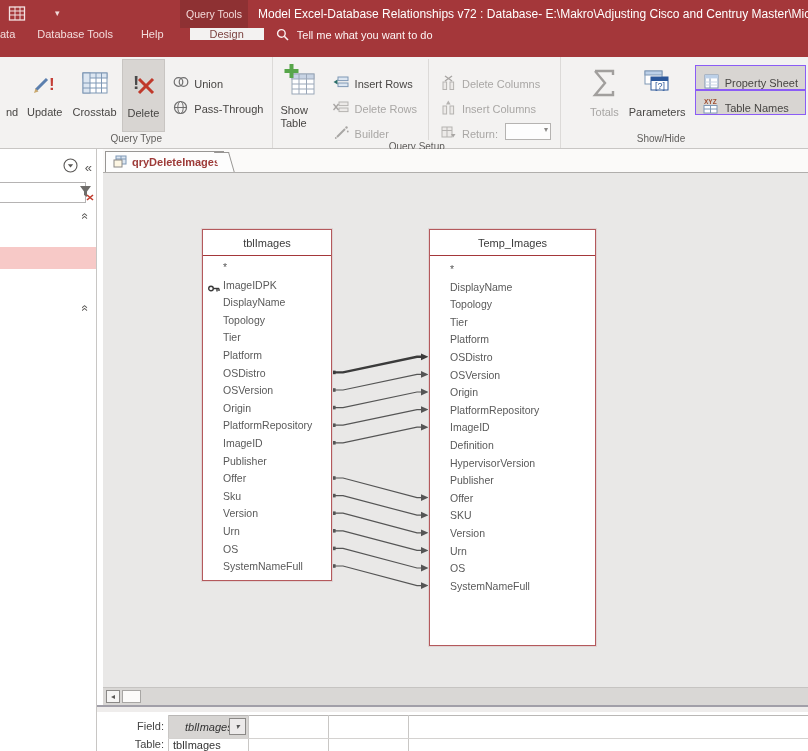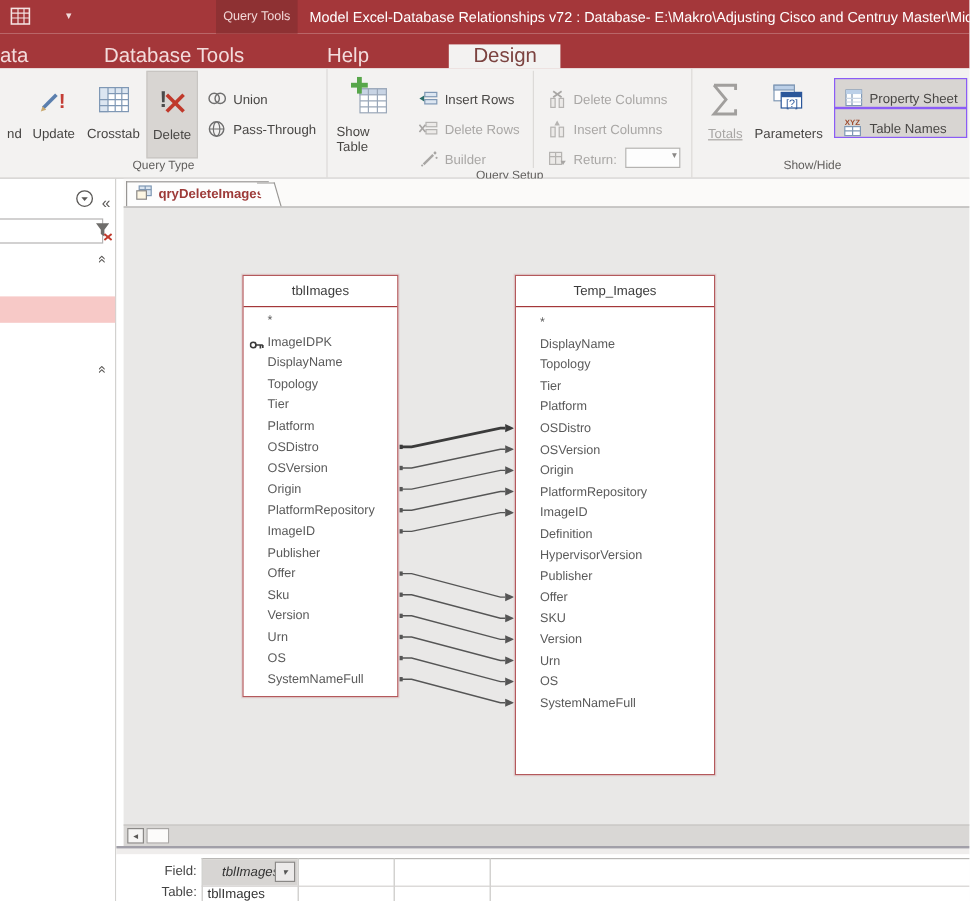--- a/index.html
+++ b/index.html
@@ -7,21 +7,21 @@
   .screen { position:relative; width:808px; height:751px; overflow:hidden; background:#fff; }
 
   
   .titlebar { position:absolute; top:0; left:0; right:0; height:28px; background:#a4373a; display:flex; align-items:center; }
   .appicon { position:absolute; left:8px; top:5px; width:18px; height:18px; }
   .qatcaret { position:absolute; left:55px; top:7px; color:#f2dcdc; font-size:9px; line-height:12px; }
   .ctxtab { position:absolute; left:180px; top:0; width:68px; height:28px; background:#8e3133; color:#f3d9d9; font-size:10.5px; display:flex; align-items:center; justify-content:center; }
   .wintitle { position:absolute; left:258px; top:0; height:28px; display:flex; align-items:center; color:#ffffff; font-size:12px; white-space:nowrap; }
 
   
-  .tabrow { position:absolute; top:28px; left:0; right:0; height:29px; background:#a4373a; display:flex; align-items:flex-end; color:#f3dcdc; font-size:17px;gap:41px; }
+  .tabrow { position:absolute; top:28px; left:0; right:0; height:29px; background:#a4373a; display:flex; align-items:flex-start; color:#f3dcdc; font-size:11px; }
   .rtab { display:flex; align-items:center; padding:0 14px; cursor:default; }
   .rtab.partial { padding:0 8px 0 0; }
   .rtab.active { background:#f3f2f1; color:#7c4340; margin-left:12px; padding:0 20px; }
   .tellme { display:flex; align-items:center; gap:8px; padding:0 12px; color:#fdf4f4; }
 
   
   .ribbon { position:absolute; top:57px; left:0; right:0; height:92px; background:#f3f2f1; border-bottom:1px solid #c8c6c4; display:flex; }
   .rgroup { display:flex; flex-direction:column; position:relative; }
   .rgroup + .rgroup { border-left:1px solid #dcdad8; }
   .rbody { flex:1; display:flex; align-items:stretch; padding:2px 2px 0 2px; }
@@ -97,20 +97,27 @@
     <span class="qatcaret">▾</span>
     <span class="ctxtab">Query Tools</span>
     <span class="wintitle">Model Excel-Database Relationships v72 : Database- E:\Makro\Adjusting Cisco and Centruy Master\Micr</span>
   </div>
 
   <div class="tabrow">
     <span class="rtab partial">ata</span>
     <span class="rtab">Database Tools</span>
     <span class="rtab">Help</span>
     <span class="rtab active">Design</span>
+    <span class="tellme">
+      <svg width="13" height="13" viewBox="0 0 13 13">
+          <circle cx="5.4" cy="5.4" r="3.8" fill="none" stroke="#fdf2f2" stroke-width="1.4"></circle>
+          <line x1="8.3" y1="8.3" x2="12" y2="12" stroke="#fdf2f2" stroke-width="1.6"></line>
+        </svg>
+      <span>Tell me what you want to do</span>
+    </span>
   </div>
 
   <div class="ribbon">
 
     <div class="rgroup">
       <div class="rbody">
         <div class="bigbtn" style="width:20px; padding-left:0; padding-right:0; overflow:hidden;">
           <span class="bicon"></span>
           <span class="blabel">nd</span>
         </div>
@@ -258,21 +265,21 @@
             <span>Return:</span>
             <span class="combo"><span></span><span class="caret">▾</span></span>
           </div>
         </div>
       </div>
       <div class="rlabel">Query Setup</div>
     </div>
 
     <div class="rgroup" style="flex:1;">
       <div class="rbody">
-        <div class="bigbtn disabled" style="margin-left:6px;text-decoration:underline;">
+        <div class="bigbtn disabled" style="margin-left:22px;">
           <span class="bicon">
             <svg width="26" height="30" viewBox="0 0 26 30">
                 <path d="M4 3 H22 V7 M4 3 L14 15 L4 27 H22 V23" fill="none" stroke="#a19f9d" stroke-width="2.4"></path>
               </svg>
           </span>
           <span class="blabel">Totals</span>
         </div>
         <div class="bigbtn">
           <span class="bicon">
             <svg width="30" height="30" viewBox="0 0 30 30">

